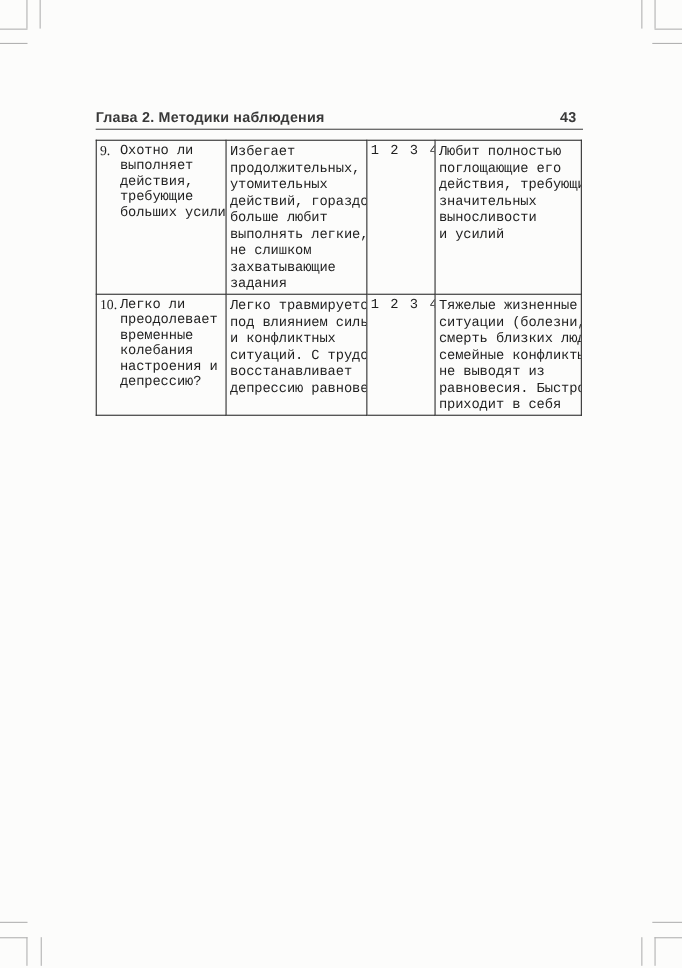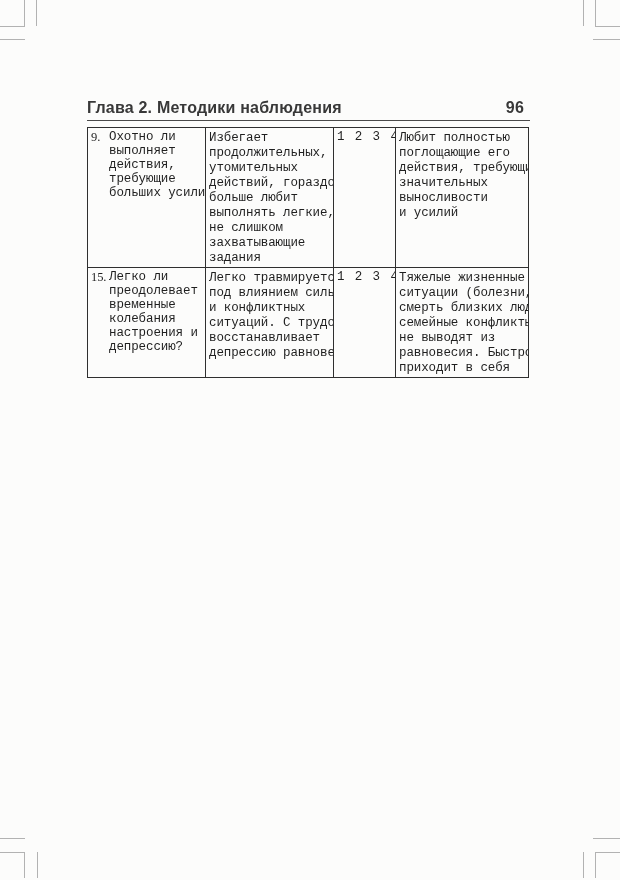--- a/index.html
+++ b/index.html
@@ -22,21 +22,21 @@
     left: 87px;
     top: 99px;
     width: 443px;
     display: flex;
     justify-content: space-between;
     align-items: flex-end;
     border-bottom: 1.5px solid #4a4a4a;
     padding-bottom: 3px;
     font-family: "Liberation Sans", "DejaVu Sans", sans-serif;
     font-weight: bold;
-    font-size: 16px;
+    font-size: 13px;
     color: #383838;
     letter-spacing: 0.2px;
   }
   .runhead .pagenum { padding-right: 6px; }
 
   
   table.obs {
     position: absolute;
     left: 87px;
     top: 127px;
@@ -88,21 +88,21 @@
   </div>
   <div>
     <div class="crop" style="left:593px; top:838px; width:27px; height:1px;"></div>
     <div class="crop" style="left:595px; top:852px; width:25px; height:1px;"></div>
     <div class="crop" style="left:583px; top:852px; width:1px; height:26px;"></div>
     <div class="crop" style="left:595px; top:852px; width:1px; height:26px;"></div>
   </div>
 
   <div class="runhead">
     <span>Глава 2. Методики наблюдения</span>
-    <span class="pagenum">96</span>
+    <span class="pagenum">43</span>
   </div>
 
   <table class="obs">
     <colgroup>
       <col style="width:118px">
       <col style="width:128px">
       <col style="width:62px">
       <col style="width:133px">
     </colgroup>
     <tbody>
@@ -136,21 +136,21 @@
 поглощающие его
 действия, требующие
 значительных
 выносливости
 и усилий</span>
         </td>
       </tr>
       <tr class="row-10">
         <td>
           <div class="q-wrap">
-            <span class="q-num">15.</span>
+            <span class="q-num">10.</span>
             <span class="pre">Легко ли
 преодолевает
 временные
 колебания
 настроения и
 депрессию?</span>
           </div>
         </td>
         <td>
           <span class="pre">Легко травмируется

